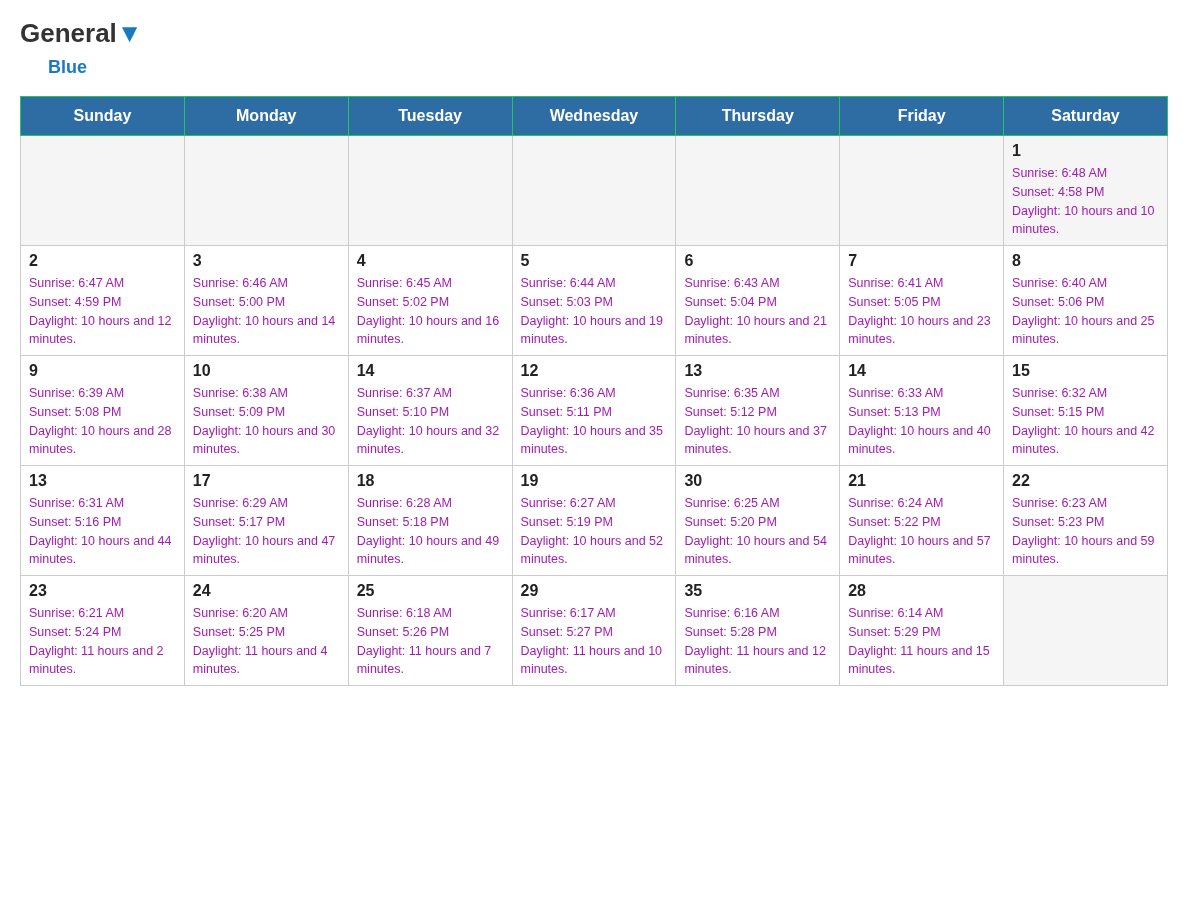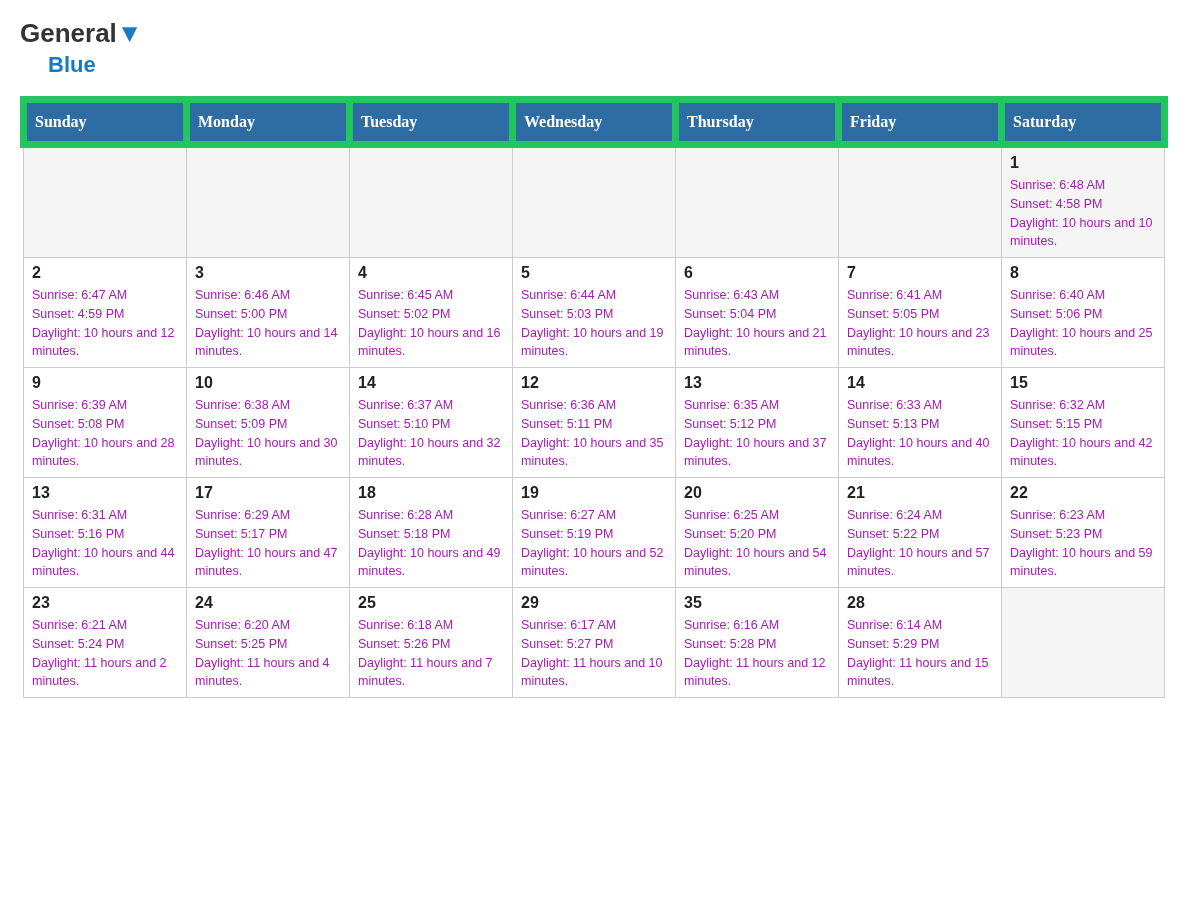--- a/index.html
+++ b/index.html
@@ -13,37 +13,37 @@
     .header {
       display: flex;
       justify-content: space-between;
       align-items: flex-start;
       margin-bottom: 20px;
     }
     .logo {
       display: flex;
       flex-direction: column;
       align-items: flex-start;
-      gap: 8px;
     }
     .logo-general {
       font-size: 26px;
       font-weight: bold;
       color: #333;
       line-height: 1;
     }
     .logo-general span {
       color: #1a7abf;
     }
     .logo-blue {
-      font-size: 22px;
+      font-size: 18px;
       font-weight: bold;
       color: #1a7abf;
       margin-left: 28px;
       line-height: 1;
+      margin-top: 12px;
     }
     .title-block {
       text-align: right;
     }
     .title-block h1 {
       font-size: 52px;
       font-weight: bold;
       color: #222;
       line-height: 1.1;
     }
@@ -55,23 +55,22 @@
     .calendar {
       width: 100%;
       border-collapse: collapse;
     }
     .calendar thead tr th {
       background-color: #2e6da4;
       color: #fff;
       font-size: 16px;
       font-weight: bold;
       padding: 10px 8px;
-      text-align: left;
-      border: 7px solid #22c55e;
-      font-family: Liberation Serif, serif;
+      text-align: center;
+      border: 1px solid #22c55e;
     }
     .calendar tbody tr td {
       vertical-align: top;
       border: 1px solid #ccc;
       padding: 6px 8px;
       width: 14.28%;
       min-height: 100px;
       font-size: 13px;
       color: #333;
     }
@@ -206,21 +205,21 @@
         </td>
         <td>
           <span class="day-number">18</span>
           <div class="day-info">Sunrise: 6:28 AM<br>Sunset: 5:18 PM<br>Daylight: 10 hours and 49 minutes.</div>
         </td>
         <td>
           <span class="day-number">19</span>
           <div class="day-info">Sunrise: 6:27 AM<br>Sunset: 5:19 PM<br>Daylight: 10 hours and 52 minutes.</div>
         </td>
         <td>
-          <span class="day-number">20</span>
+          <span class="day-number">30</span>
           <div class="day-info">Sunrise: 6:25 AM<br>Sunset: 5:20 PM<br>Daylight: 10 hours and 54 minutes.</div>
         </td>
         <td>
           <span class="day-number">21</span>
           <div class="day-info">Sunrise: 6:24 AM<br>Sunset: 5:22 PM<br>Daylight: 10 hours and 57 minutes.</div>
         </td>
         <td>
           <span class="day-number">22</span>
           <div class="day-info">Sunrise: 6:23 AM<br>Sunset: 5:23 PM<br>Daylight: 10 hours and 59 minutes.</div>
         </td>

